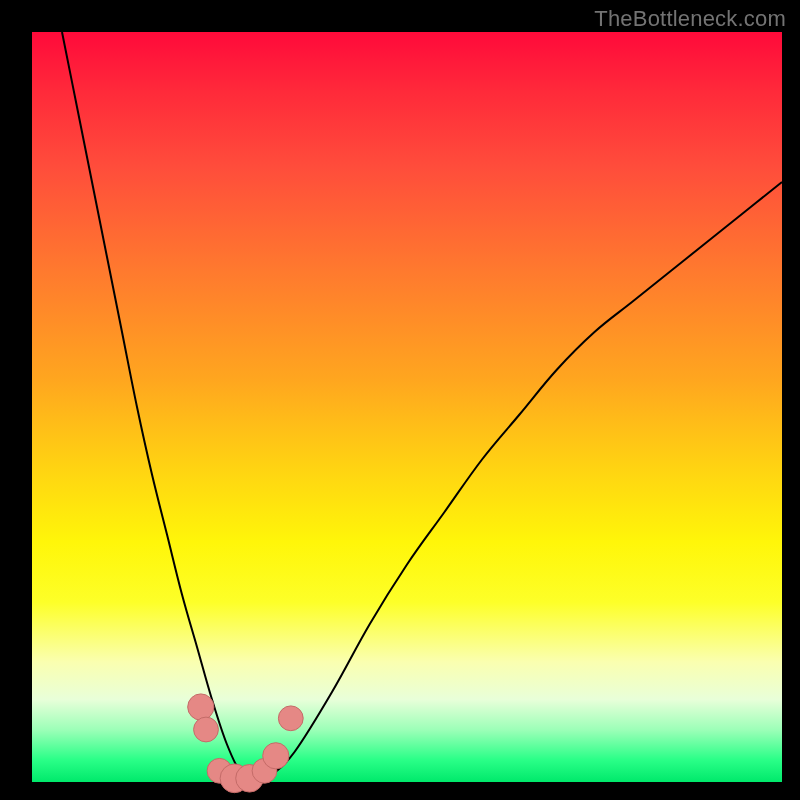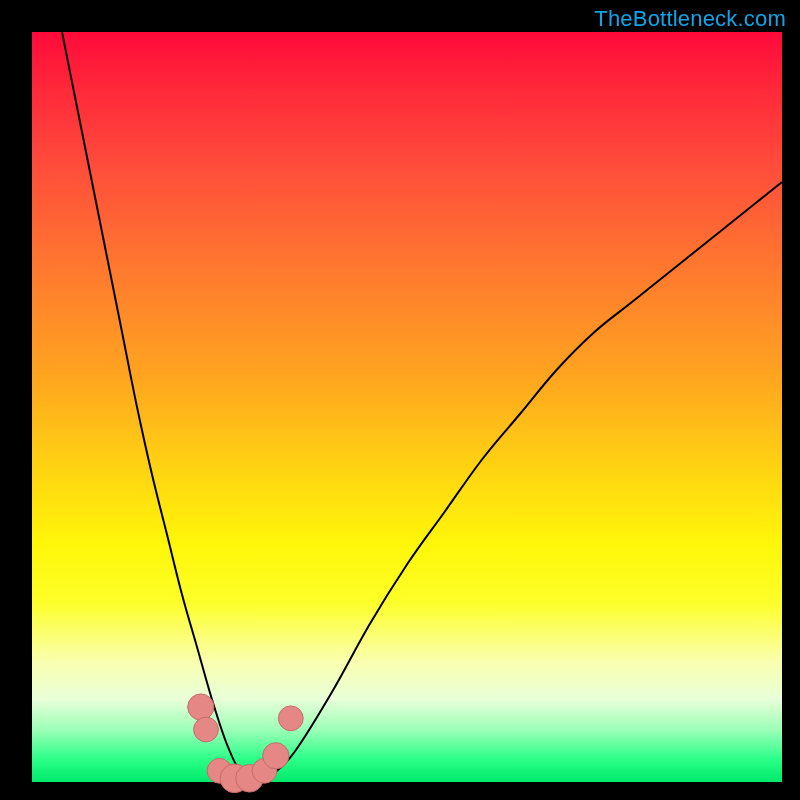--- a/index.html
+++ b/index.html
@@ -38,21 +38,21 @@
       #e8ffd9 89%,
       #9dffb8 93%,
       #2bff88 97%,
       #00e96b 100%
     );
   }
   .watermark {
     position: absolute;
     top: 6px;
     right: 14px;
-    color: #0ea5e9;
+    color: #737373;
     font-size: 22px;
     font-weight: 500;
     letter-spacing: 0.2px;
     user-select: none;
   }
   svg.curves {
     position: absolute;
     left: 0;
     top: 0;
     width: 750px;

